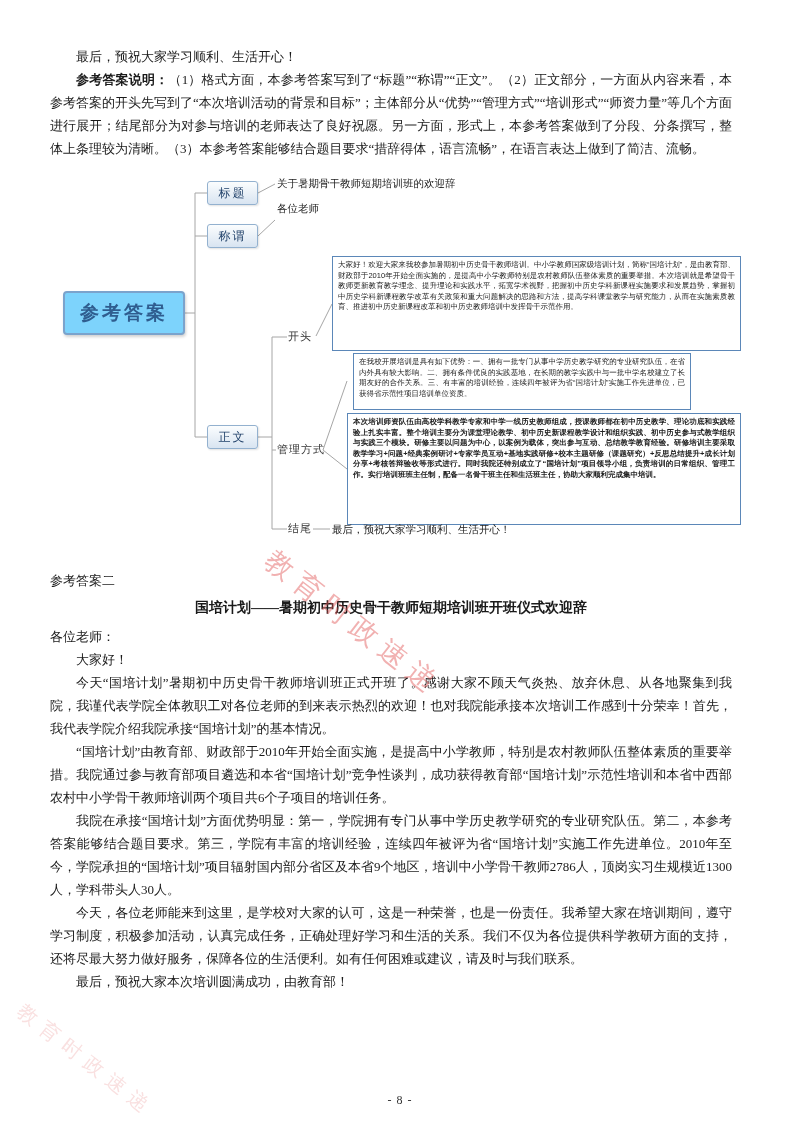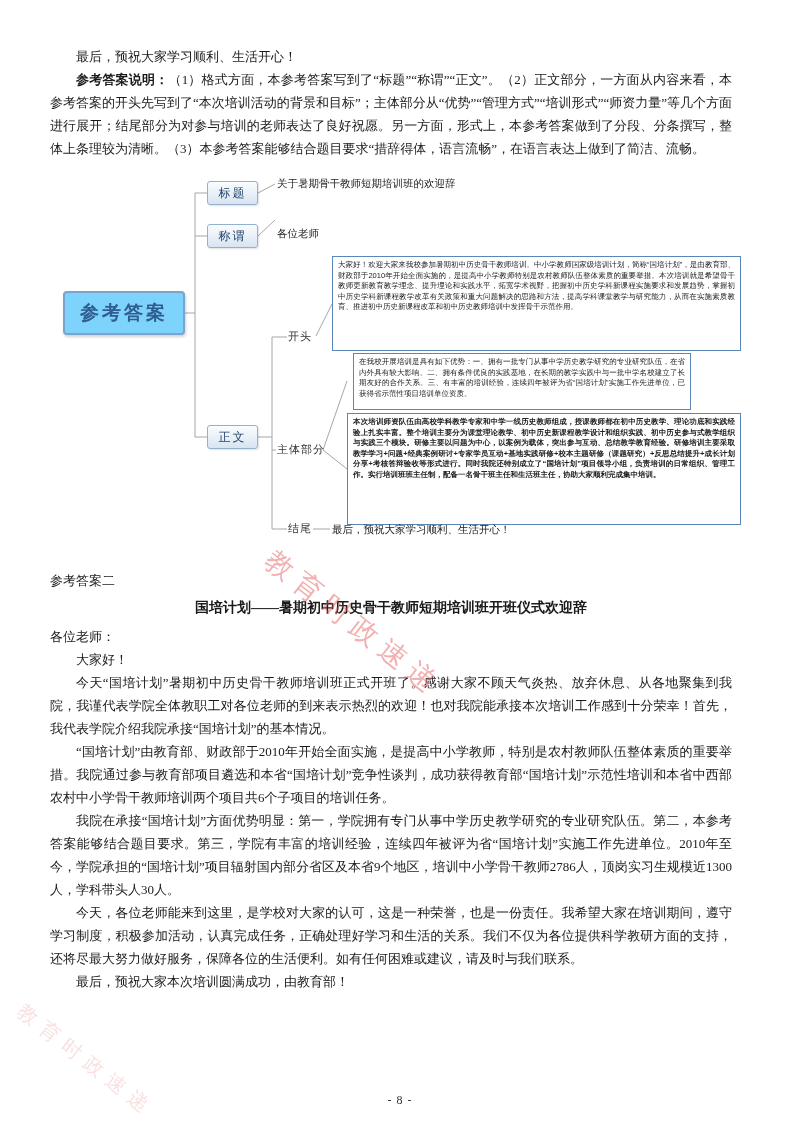--- a/index.html
+++ b/index.html
@@ -96,24 +96,24 @@
       </g>
     </svg>
 
     <div class="mm-root">参考答案</div>
 
     <div class="mm-node" style="left:157px; top:13px;">标题</div>
     <div class="mm-node" style="left:157px; top:56px;">称谓</div>
     <div class="mm-node" style="left:157px; top:257px;">正文</div>
 
     <div class="mm-leaf" style="left:227px; top:9px;">关于暑期骨干教师短期培训班的欢迎辞</div>
-    <div class="mm-leaf" style="left:227px; top:59px;">各位老师</div>
+    <div class="mm-leaf" style="left:227px; top:34px;">各位老师</div>
 
     <div class="mm-label" style="left:238px; top:161px;">开头</div>
-    <div class="mm-label" style="left:227px; top:274px;">主体部分</div>
+    <div class="mm-label" style="left:227px; top:274px;">管理方式</div>
     <div class="mm-label" style="left:238px; top:353px;">结尾</div>
 
     <div class="mm-box" style="left:282px; top:88px;  width:409px; height:95px;">大家好！欢迎大家来我校参加暑期初中历史骨干教师培训。中小学教师国家级培训计划，简称“国培计划”，是由教育部、财政部于2010年开始全面实施的，是提高中小学教师特别是农村教师队伍整体素质的重要举措。本次培训就是希望骨干教师更新教育教学理念、提升理论和实践水平，拓宽学术视野，把握初中历史学科新课程实施要求和发展趋势，掌握初中历史学科新课程教学改革有关政策和重大问题解决的思路和方法，提高学科课堂教学与研究能力，从而在实施素质教育、推进初中历史新课程改革和初中历史教师培训中发挥骨干示范作用。</div>
     <div class="mm-box" style="left:303px; top:185px; width:338px; height:57px;">在我校开展培训是具有如下优势：一、拥有一批专门从事中学历史教学研究的专业研究队伍，在省内外具有较大影响。二、拥有条件优良的实践基地，在长期的教学实践中与一批中学名校建立了长期友好的合作关系。三、有丰富的培训经验，连续四年被评为省“国培计划”实施工作先进单位，已获得省示范性项目培训单位资质。</div>
     <div class="mm-box" style="left:297px; top:245px; width:394px; height:112px;font-weight:bold;">本次培训师资队伍由高校学科教学专家和中学一线历史教师组成，授课教师都在初中历史教学、理论功底和实践经验上扎实丰富。整个培训主要分为课堂理论教学、初中历史新课程教学设计和组织实践、初中历史参与式教学组织与实践三个模块。研修主要以问题为中心，以案例为载体，突出参与互动、总结教学教育经验。研修培训主要采取教学学习+问题+经典案例研讨+专家学员互动+基地实践研修+校本主题研修（课题研究）+反思总结提升+成长计划分享+考核答辩验收等形式进行。同时我院还特别成立了“国培计划”项目领导小组，负责培训的日常组织、管理工作。实行培训班班主任制，配备一名骨干班主任和生活班主任，协助大家顺利完成集中培训。</div>
 
     <div class="mm-leaf" style="left:282px; top:355px;">最后，预祝大家学习顺利、生活开心！</div>
   </div>
 
   <p class="para answer2-label">参考答案二</p>

